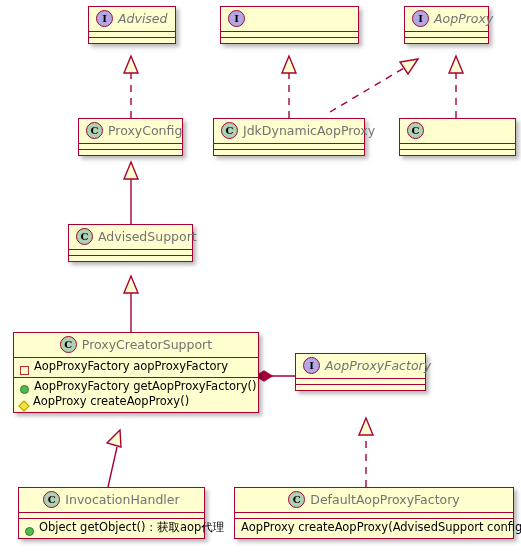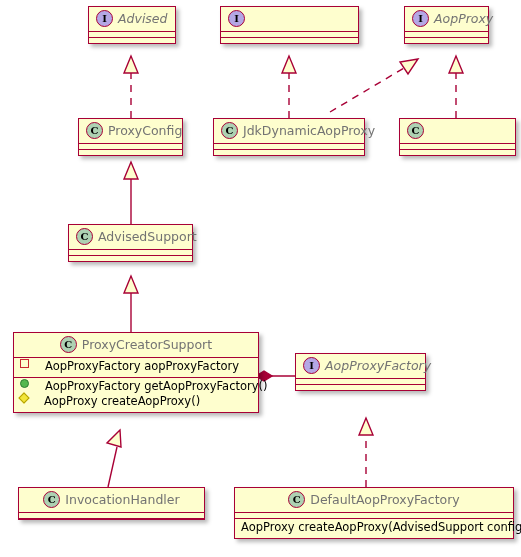--- a/index.html
+++ b/index.html
@@ -77,22 +77,22 @@
   }
   .compartment {
     padding: 1px 4px 2px 4px;
   }
   .compartment.empty {
     height: 5px;
     padding: 0;
   }
   .member {
     display: flex;
-    align-items: flex-start;
-    gap: 16px;
+    align-items: flex-end;
+    gap: 5px;
     font-size: 11.5px;
     color: #000000;
     white-space: nowrap;
     line-height: 1.35;
     padding-left: 2px;
   }
   .vis {
     flex: 0 0 auto;
     width: 9px;
     height: 9px;
@@ -283,20 +283,26 @@
   </div>
 
   <div class="node" style="left:18px; top:487px; width:187px;">
     <div class="node-header">
       <span class="stereo cls">C</span>
       <span class="node-title">InvocationHandler</span>
     </div>
     <div class="sep"></div>
     <div class="compartment empty"></div>
     <div class="sep"></div>
+    <div class="compartment">
+      <div class="member">
+        <span class="vis public-method"></span>
+        <span>Object getObject()：获取aop代理</span>
+      </div>
+    </div>
   </div>
 
   <div class="node" style="left:234px; top:487px; width:280px;">
     <div class="node-header">
       <span class="stereo cls">C</span>
       <span class="node-title">DefaultAopProxyFactory</span>
     </div>
     <div class="sep"></div>
     <div class="compartment empty"></div>
     <div class="sep"></div>

